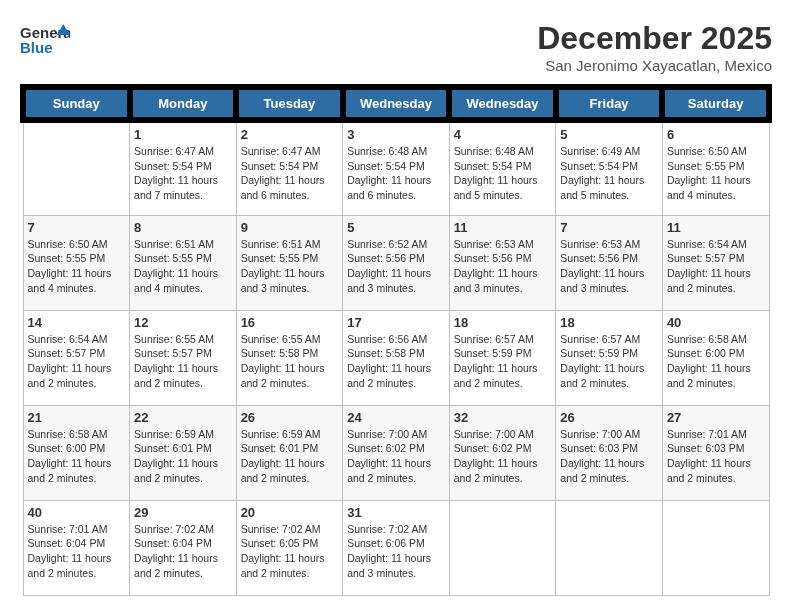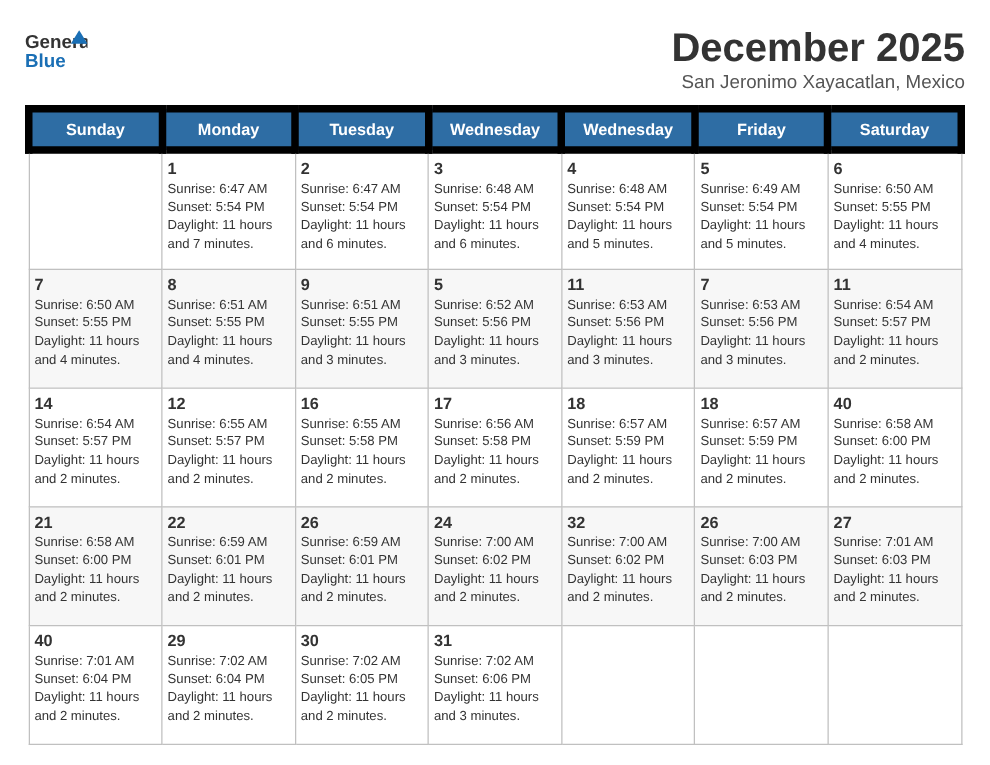--- a/index.html
+++ b/index.html
@@ -230,21 +230,21 @@
       <tr>
         <td>
           <span class="day-num">40</span>
           <div class="day-info">Sunrise: 7:01 AM<br>Sunset: 6:04 PM<br>Daylight: 11 hours<br>and 2 minutes.</div>
         </td>
         <td>
           <span class="day-num">29</span>
           <div class="day-info">Sunrise: 7:02 AM<br>Sunset: 6:04 PM<br>Daylight: 11 hours<br>and 2 minutes.</div>
         </td>
         <td>
-          <span class="day-num">30</span>
+          <span class="day-num">20</span>
           <div class="day-info">Sunrise: 7:02 AM<br>Sunset: 6:05 PM<br>Daylight: 11 hours<br>and 2 minutes.</div>
         </td>
         <td>
           <span class="day-num">31</span>
           <div class="day-info">Sunrise: 7:02 AM<br>Sunset: 6:06 PM<br>Daylight: 11 hours<br>and 3 minutes.</div>
         </td>
         <td></td>
         <td></td>
         <td></td>
       </tr>

